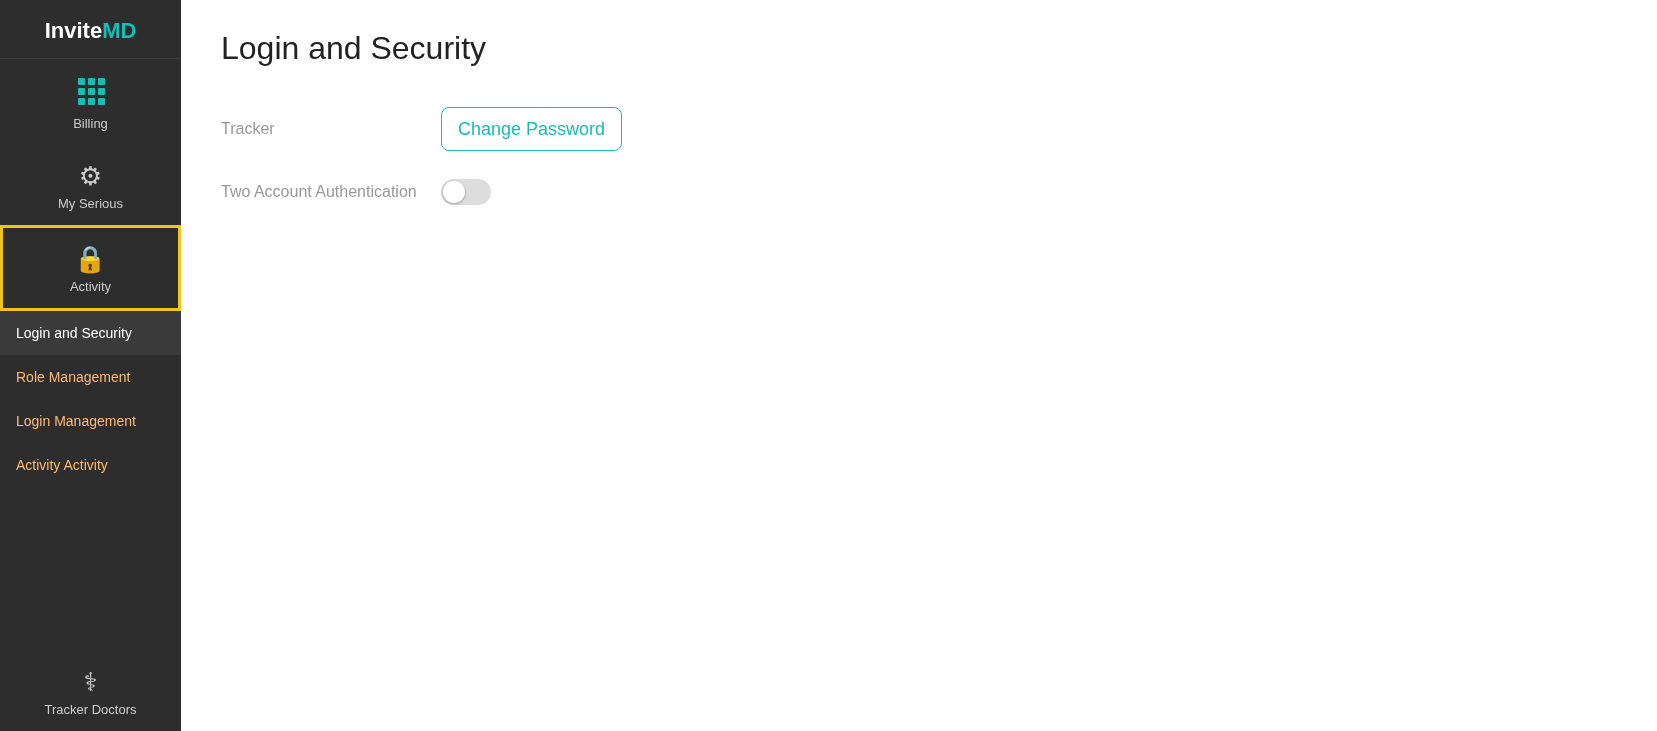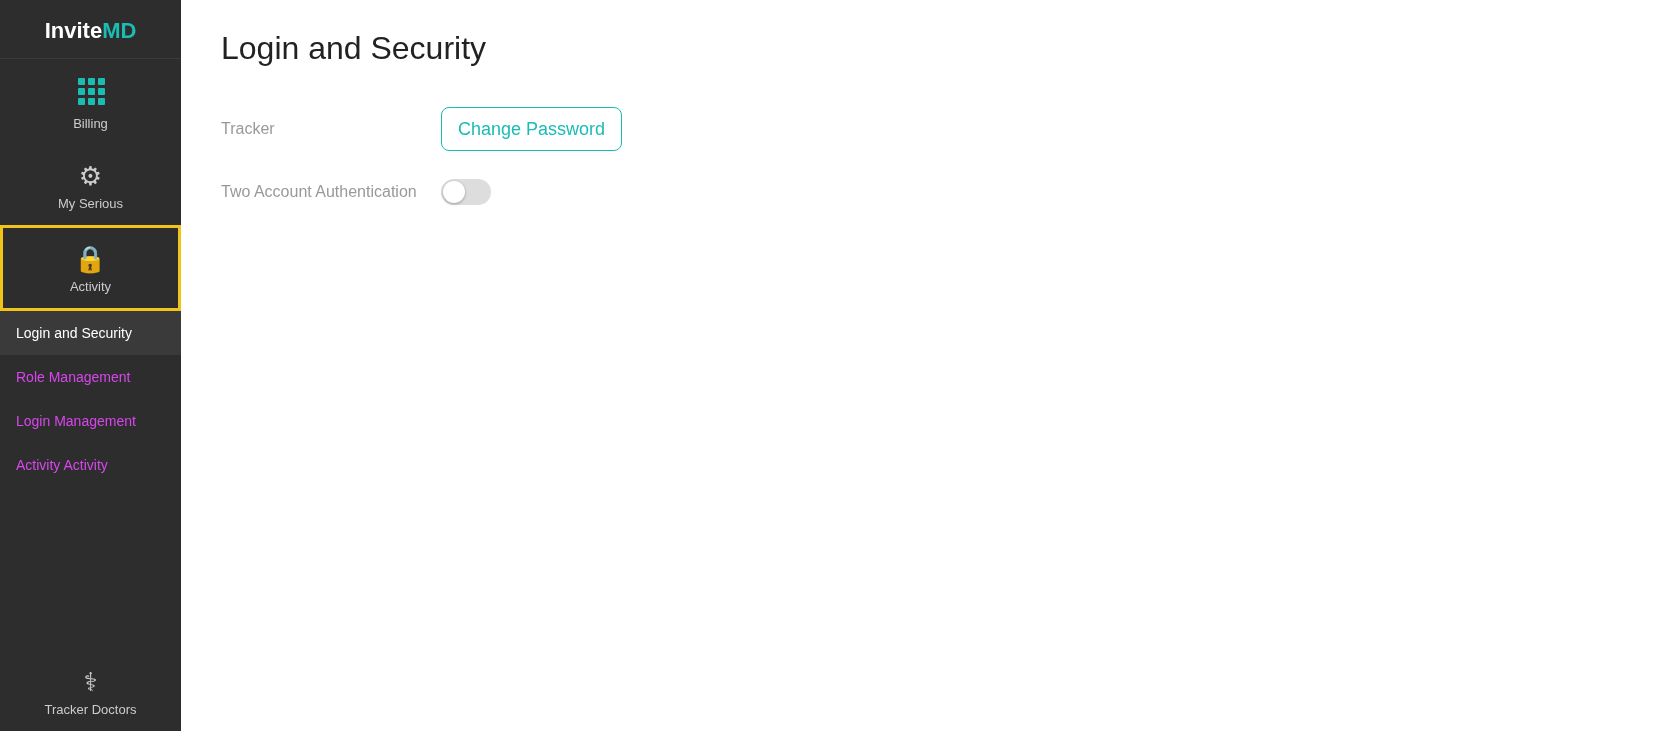--- a/index.html
+++ b/index.html
@@ -55,21 +55,21 @@
     }
     .security-item {
       border: 3px solid #f0c419;
       background: #2d2d2d;
     }
     .sidebar-text-item {
       display: flex;
       align-items: center;
       padding: 14px 16px;
       font-size: 14px;
-      color: #d946ef;
+      color: #fdba74;
       cursor: pointer;
       background: transparent;
       border-left: none;
     }
     .sidebar-text-item.active {
       background: #3a3a3a;
       color: #fff;
     }
 
     

